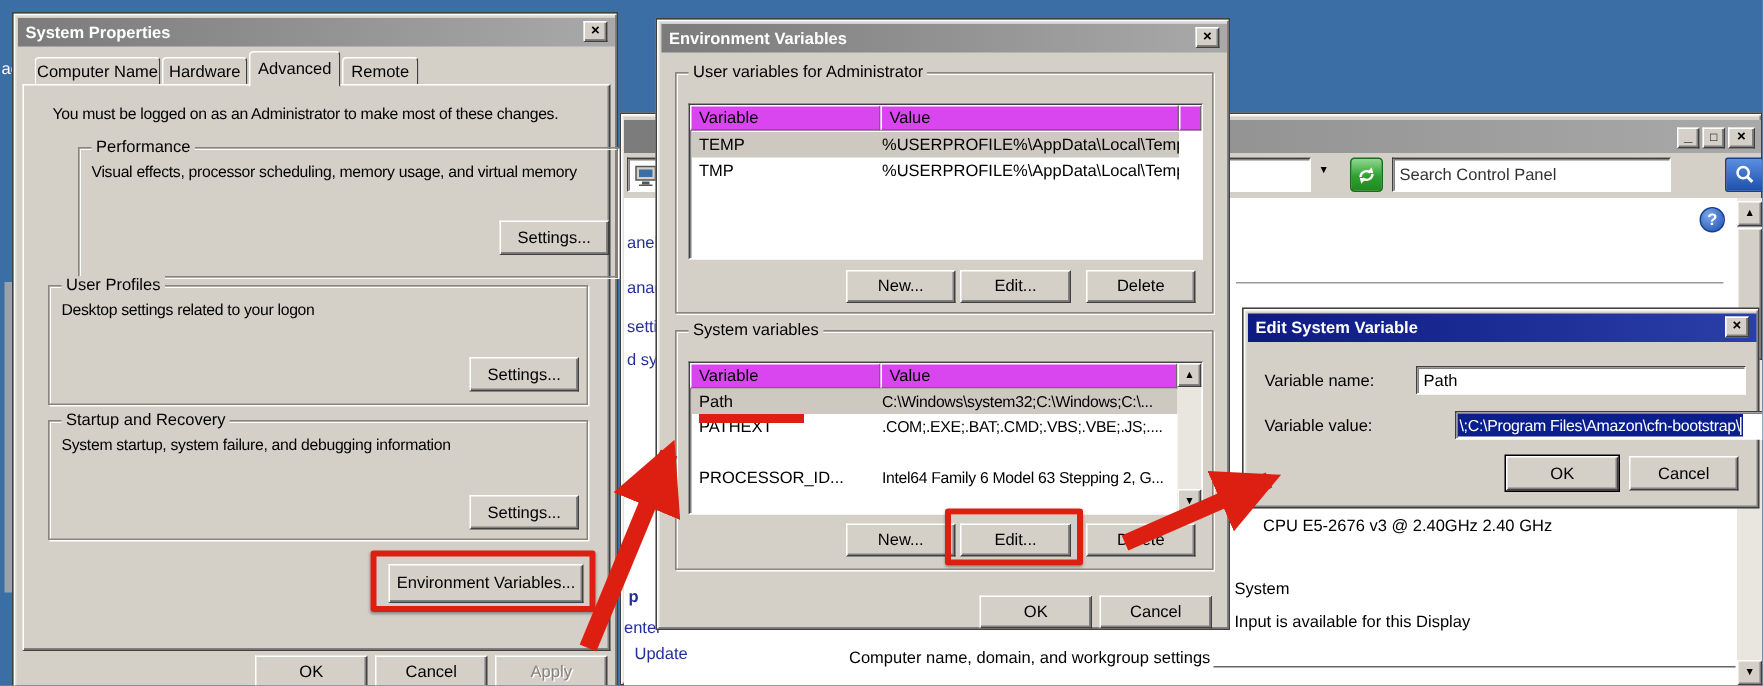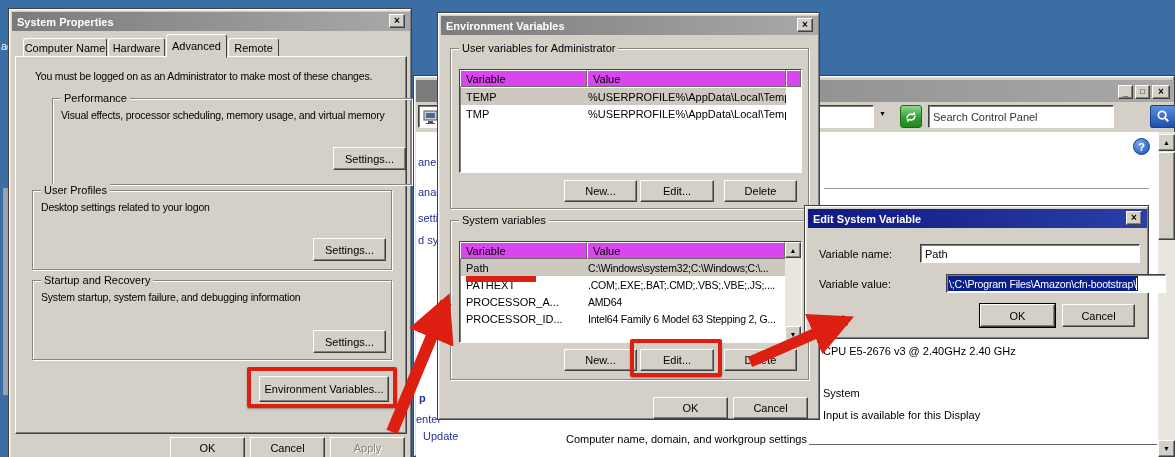--- a/index.html
+++ b/index.html
@@ -116,21 +116,21 @@
       <div class="abs navy nowrap" style="left:2px;top:54px;">anag</div>
       <div class="abs navy nowrap" style="left:2px;top:80px;">settin</div>
       <div class="abs navy nowrap" style="left:2px;top:102px;">d sys</div>
       <div class="abs navy nowrap" style="left:3px;top:260px;font-weight:bold;">p</div>
       <div class="abs navy nowrap" style="left:0px;top:281px;">enter</div>
       <div class="abs navy nowrap" style="left:7px;top:298px;">Update</div>
 
       <div class="abs" style="left:408px;top:56px;width:325px;height:1px;background:#9a9a9a;"></div>
       <div class="circle-ico" style="left:717px;top:6px;width:17px;height:17px;">?</div>
 
-      <div class="abs nowrap" style="left:407px;top:213px;">CPU E5-2676 v3 @ 2.40GHz   2.40 GHz</div>
+      <div class="abs nowrap" style="left:426px;top:213px;">CPU E5-2676 v3 @ 2.40GHz   2.40 GHz</div>
       <div class="abs nowrap" style="left:407px;top:255px;">System</div>
       <div class="abs nowrap" style="left:407px;top:277px;">Input is available for this Display</div>
       <div class="abs" style="left:393px;top:312px;width:348px;height:1px;background:#666;"></div>
       <div class="abs nowrap" style="left:150px;top:301px;">Computer name, domain, and workgroup settings</div>
     </div>
 
     <div class="sb-track" style="left:744px;top:56px;width:17px;height:326px;">
       <div class="sb-btn" style="left:0;top:2px;width:17px;height:17px;">▲</div>
       <div class="sb-thumb" style="left:0;top:20px;width:17px;height:88px;"></div>
       <div class="sb-btn" style="left:0;top:308px;width:17px;height:17px;">▼</div>
@@ -209,44 +209,40 @@
         <div class="thead" style="left:0;width:127px;">Variable</div>
         <div class="thead" style="left:127px;width:198px;">Value</div>
         <div class="trow sel" style="left:1px;top:17px;width:324px;">
           <span class="c1">Path</span>
           <span class="c2 fit">C:\Windows\system32;C:\Windows;C:\...</span>
         </div>
         <div class="trow" style="left:1px;top:34px;width:324px;">
           <span class="c1">PATHEXT</span>
           <span class="c2 fit">.COM;.EXE;.BAT;.CMD;.VBS;.VBE;.JS;....</span>
         </div>
-        <div class="trow" style="left:1px;top:51px;width:324px;">
-          <span class="c1">PROCESSOR_A...</span>
-          <span class="c2 fit">AMD64</span>
-        </div>
         <div class="trow" style="left:1px;top:68px;width:324px;">
           <span class="c1">PROCESSOR_ID...</span>
           <span class="c2 fit">Intel64 Family 6 Model 63 Stepping 2, G...</span>
         </div>
 
         <div class="sb-track" style="left:325px;top:0;width:16px;height:100px;">
           <div class="sb-btn" style="left:0;top:0;width:16px;height:16px;">▲</div>
           <div class="sb-btn" style="left:0;top:84px;width:16px;height:16px;">▼</div>
         </div>
       </div>
       <div class="btn" style="left:113px;top:128px;width:73px;height:22px;">New...</div>
       <div class="btn" style="left:189px;top:128px;width:74px;height:22px;">Edit...</div>
       <div class="btn" style="left:273px;top:128px;width:73px;height:22px;">Delete</div>
     </div>
 
     <div class="btn" style="left:215px;top:384px;width:75px;height:22px;">OK</div>
     <div class="btn" style="left:295px;top:384px;width:75px;height:22px;">Cancel</div>
   </div>
 
-  <div class="win" style="left:804px;top:205px;width:345px;height:134px;z-index:30;">
+  <div class="win" style="left:828px;top:205px;width:345px;height:134px;z-index:30;">
     <div class="tbar active" style="left:3px;top:3px;width:339px;height:19px;">
       <span>Edit System Variable</span>
     </div>
     <div class="xbtn" style="right:6px;top:5px;width:16px;height:14px;">×</div>
 
     <div class="abs nowrap" style="left:14px;top:42px;">Variable name:</div>
     <div class="sunken" style="left:115px;top:38px;width:220px;height:19px;">
       <input style="position: absolute; left: 2px; top: 1px; width: 212px; height: 15px; border: 0px; outline: 0px; font: 11px &quot;Liberation Sans&quot;, sans-serif; color: rgb(0, 0, 0); background: rgb(255, 255, 255);" value="Path">
     </div>
 

